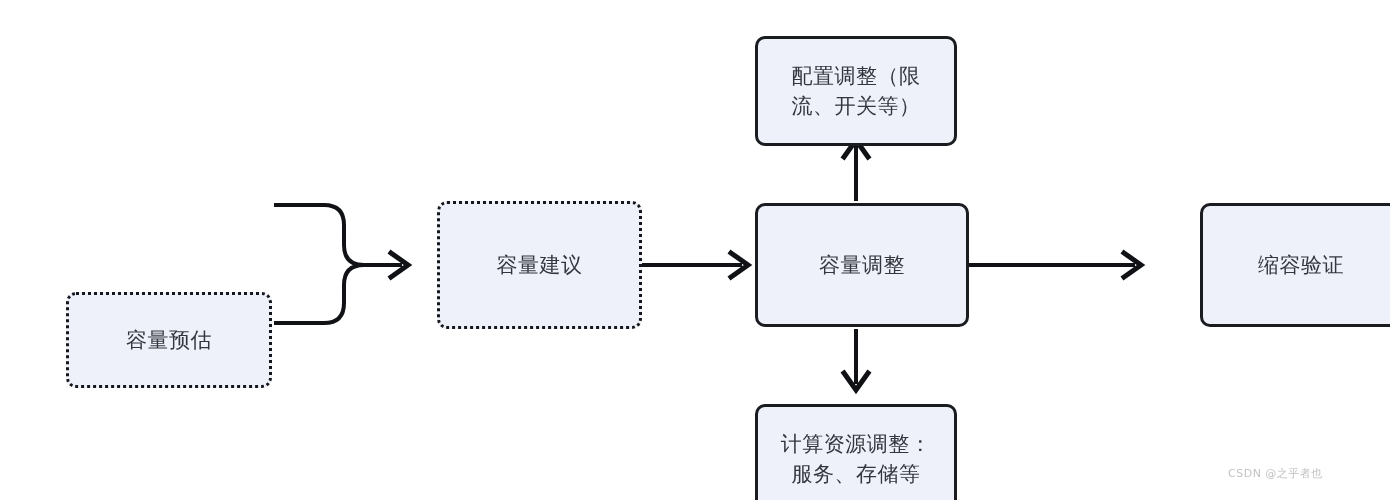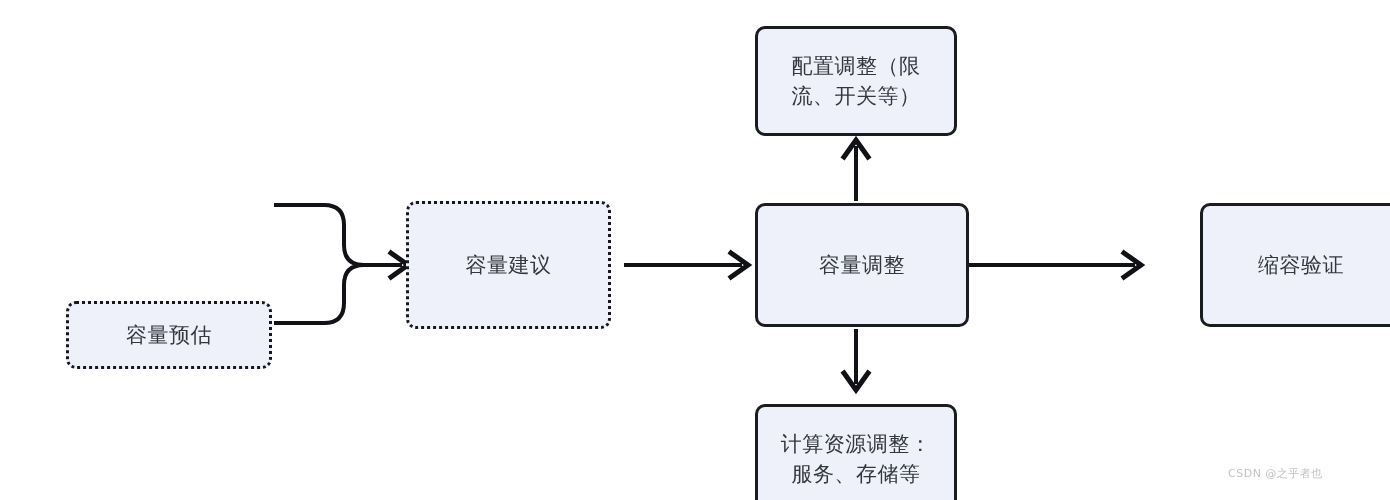--- a/index.html
+++ b/index.html
@@ -89,33 +89,33 @@
     <path class="arrow-head" d="M 844 157 L 856 140 L 868 157"></path>
 
     <path class="edge-path" d="M 856 329 L 856 384"></path>
     <path class="arrow-head" d="M 844 373 L 856 390 L 868 373"></path>
 
     <path class="edge-path" d="M 959 265 L 1135 265"></path>
     <path class="arrow-head" d="M 1124 253 L 1141 265 L 1124 277"></path>
   </svg>
 
 
-  <div class="node dotted" style="left:66px; top:301px; width:206px; height:68px;">
+  <div class="node dotted" style="left:66px; top:292px; width:206px; height:96px;">
     <span class="node-label">容量预估</span>
   </div>
 
-  <div class="node dotted" style="left:406px; top:201px; width:205px; height:128px;">
+  <div class="node dotted" style="left:437px; top:201px; width:205px; height:128px;">
     <span class="node-label">容量建议</span>
   </div>
 
   <div class="node solid" style="left:755px; top:203px; width:214px; height:124px;">
     <span class="node-label">容量调整</span>
   </div>
 
-  <div class="node solid" style="left:755px; top:26px; width:202px; height:110px;">
+  <div class="node solid" style="left:755px; top:36px; width:202px; height:110px;">
     <span class="node-label">配置调整（限
 流、开关等）</span>
   </div>
 
   <div class="node solid" style="left:755px; top:404px; width:202px; height:110px;">
     <span class="node-label">计算资源调整：
 服务、存储等</span>
   </div>
 
   <div class="node solid" style="left:1200px; top:203px; width:202px; height:124px;">

